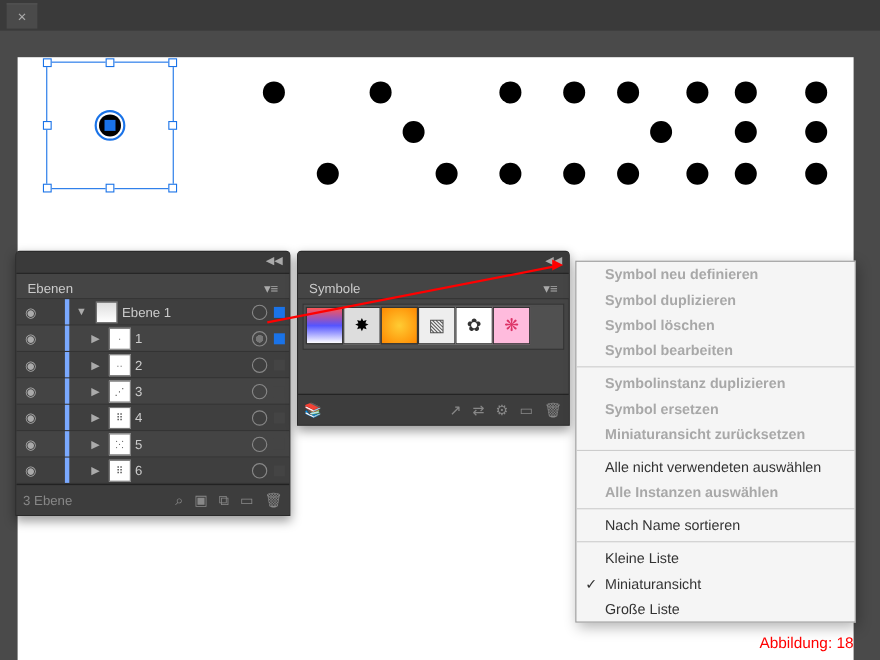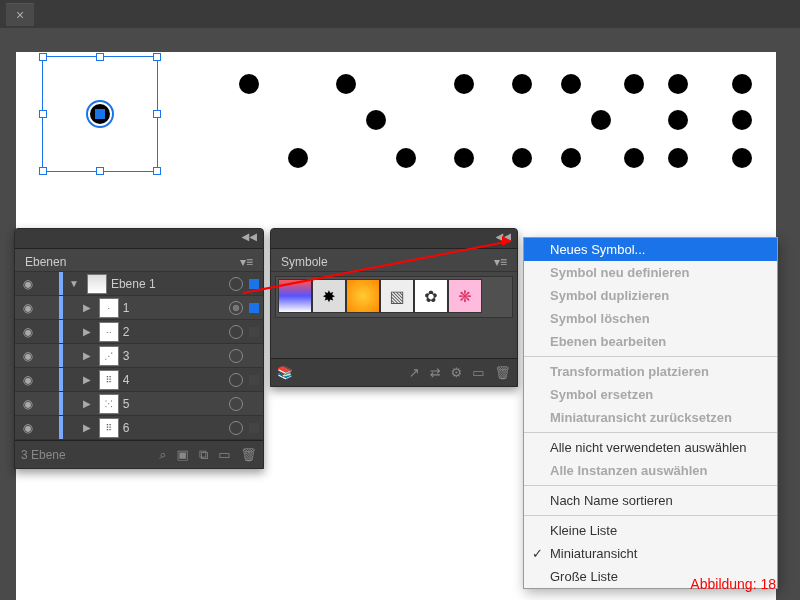--- a/index.html
+++ b/index.html
@@ -240,27 +240,26 @@
     <span class="icon-btn">⚙</span>
     <span class="icon-btn">▭</span>
     <span class="icon-btn">🗑</span>
   </div>
 </div>
 
 <div class="arrow-line" style="left:243px; top:292px; width:265px; transform:rotate(-11deg);"></div>
 <div class="arrow-head" style="left:502px; top:236px;"></div>
 
 <div class="dropdown" style="left:523px; top:237px; width:255px;">
-  <div class="item highlight">Neues Symbol...</div>
   <div class="item disabled">Symbol neu definieren</div>
   <div class="item disabled">Symbol duplizieren</div>
   <div class="item disabled">Symbol löschen</div>
-  <div class="item disabled">Ebenen bearbeiten</div>
-  <hr>
-  <div class="item disabled">Transformation platzieren</div>
+  <div class="item disabled">Symbol bearbeiten</div>
+  <hr>
+  <div class="item disabled">Symbolinstanz duplizieren</div>
   <div class="item disabled">Symbol ersetzen</div>
   <div class="item disabled">Miniaturansicht zurücksetzen</div>
   <hr>
   <div class="item">Alle nicht verwendeten auswählen</div>
   <div class="item disabled">Alle Instanzen auswählen</div>
   <hr>
   <div class="item">Nach Name sortieren</div>
   <hr>
   <div class="item">Kleine Liste</div>
   <div class="item checked">Miniaturansicht</div>

